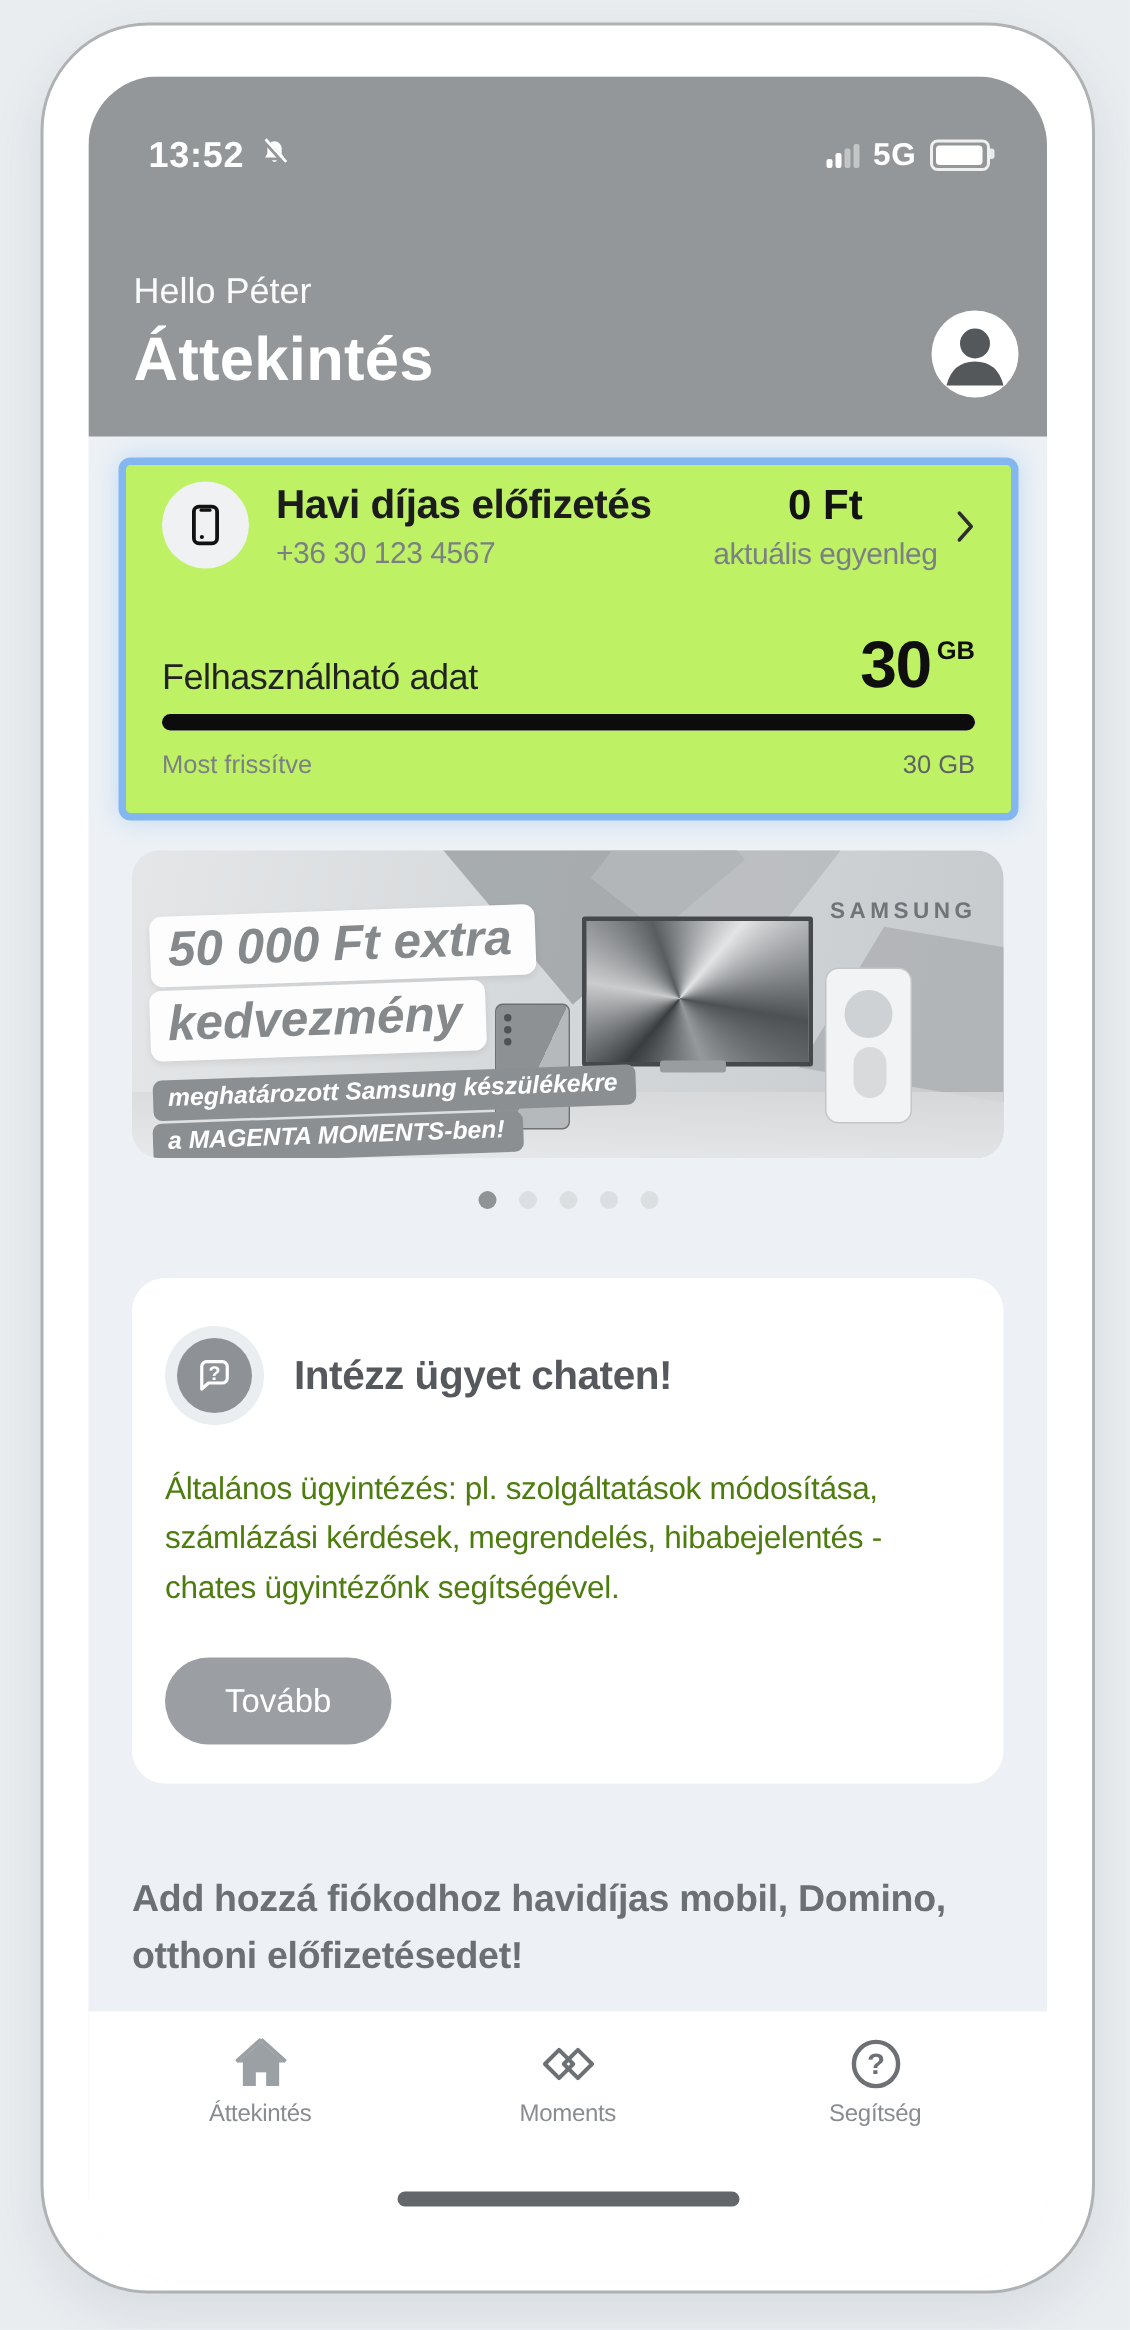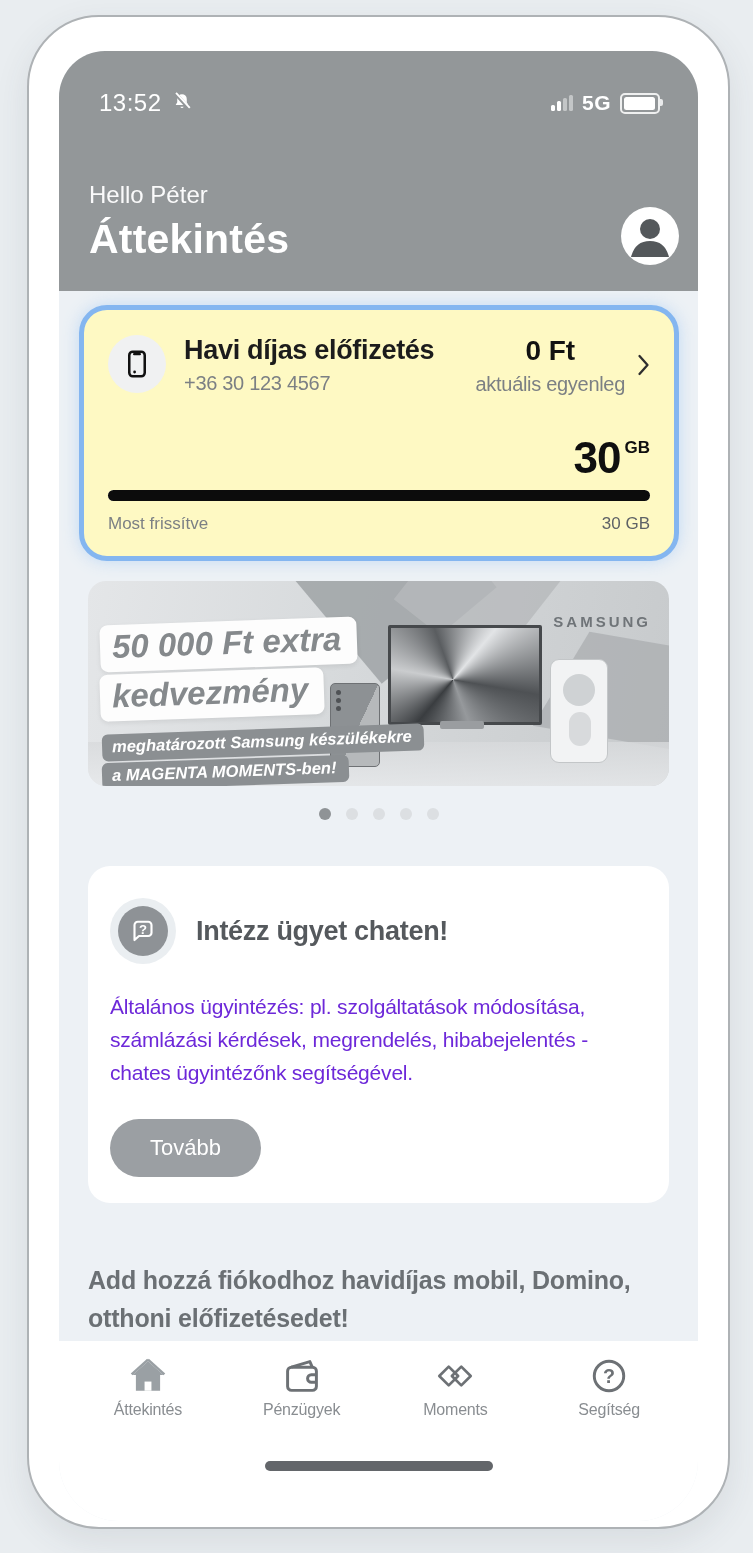--- a/index.html
+++ b/index.html
@@ -15,41 +15,41 @@
     background:#ffffff;border:2px solid #aeb2b5;border-radius:72px;
     box-shadow:0 12px 34px rgba(60,70,80,.10);
   }
   .screen{
     position:absolute;left:30px;right:30px;top:34px;bottom:6px;
     background:#edf1f5;border-radius:46px 46px 60px 60px;overflow:hidden;
   }
   
   .header{position:relative;height:240px;background:#939799;color:#fff;}
   .statusbar{position:absolute;top:38px;left:40px;right:38px;display:flex;align-items:center;}
-  .time{font-size:24px;font-weight:normal;letter-spacing:.5px;}
+  .time{font-size:24px;font-weight:bold;letter-spacing:.5px;}
   .bell{margin-left:9px;margin-top:2px;}
   .status-right{margin-left:auto;display:flex;align-items:center;gap:9px;}
   .sigbars{display:flex;align-items:flex-end;gap:2px;height:16px;}
   .sigbars i{display:block;width:4px;border-radius:1.5px;background:#fff;}
   .sigbars i:nth-child(1){height:6px;}
   .sigbars i:nth-child(2){height:10px;}
   .sigbars i:nth-child(3){height:13px;background:rgba(255,255,255,.45);}
   .sigbars i:nth-child(4){height:16px;background:rgba(255,255,255,.45);}
   .net{font-size:21px;font-weight:bold;letter-spacing:.5px;}
   .battery{position:relative;width:36px;height:17px;border:2px solid rgba(255,255,255,.85);border-radius:5px;}
   .battery .lvl{position:absolute;left:2px;top:2px;bottom:2px;width:86%;background:#fff;border-radius:2.5px;}
   .battery .nub{position:absolute;right:-5px;top:4px;width:3px;height:7px;background:rgba(255,255,255,.8);border-radius:0 2px 2px 0;}
   .hgroup{position:absolute;left:30px;bottom:28px;}
   .greeting{font-size:24px;font-weight:400;opacity:.96;}
   .page-title{font-size:41px;font-weight:bold;margin-top:7px;letter-spacing:.2px;}
   .avatar{position:absolute;right:19px;bottom:26px;width:58px;height:58px;border-radius:50%;background:#fff;display:flex;align-items:center;justify-content:center;overflow:hidden;cursor:pointer;}
   
   .sub-card{
-    margin:14px 19px 0 20px;background:#fef9c3;border:5px solid #84b6f0;border-radius:28px;
-    padding:25px 24px 22px;box-shadow:0 0 16px rgba(140,190,245,.45);
+    margin:14px 19px 0 20px;background:#bef264;border:5px solid #84b6f0;border-radius:8px;
+    padding:11px 24px 22px;box-shadow:0 0 16px rgba(140,190,245,.45);
   }
   .sub-top{display:flex;align-items:flex-start;}
   .sub-icon-circle{width:58px;height:58px;border-radius:50%;background:#f0f1f2;display:flex;align-items:center;justify-content:center;flex:0 0 auto;}
   .sub-text{margin-left:18px;}
   .sub-title{font-size:27px;font-weight:bold;color:#1c1c1c;letter-spacing:-.3px;}
   .sub-number{font-size:20px;color:#7c8084;margin-top:6px;letter-spacing:-.3px;}
   .sub-right{margin-left:auto;text-align:right;}
   .sub-balance{font-size:28px;font-weight:bold;color:#121212;text-align:center;}
   .sub-balance-label{font-size:20px;color:#7c8084;margin-top:6px;letter-spacing:-.3px;}
   .sub-chevron{margin-left:12px;margin-top:18px;flex:0 0 auto;}
@@ -92,21 +92,21 @@
   
   .dots{display:flex;justify-content:center;gap:15px;margin-top:22px;}
   .dot{width:12px;height:12px;border-radius:50%;background:#dcdfe2;cursor:pointer;}
   .dot.active{background:#8f9396;}
   
   .chat-card{margin:46px 29px 0 29px;background:#fff;border-radius:22px;padding:32px 22px 26px;}
   .chat-head{display:flex;align-items:center;gap:20px;}
   .chat-icon-outer{width:66px;height:66px;border-radius:50%;background:#eaeef1;display:flex;align-items:center;justify-content:center;flex:0 0 auto;}
   .chat-icon-inner{width:50px;height:50px;border-radius:50%;background:#8e9296;display:flex;align-items:center;justify-content:center;}
   .chat-title{font-size:27px;font-weight:bold;color:#55595d;letter-spacing:-.3px;}
-  .chat-body{margin-top:26px;font-size:21px;color:#6d28d9;line-height:33px;letter-spacing:-.2px;}
+  .chat-body{margin-top:26px;font-size:21px;color:#4d7c0f;line-height:33px;letter-spacing:-.2px;}
   .chat-btn{display:inline-block;margin-top:30px;background:#9b9fa3;color:#fff;border:none;border-radius:30px;
     padding:16px 40px;font-size:22px;font-family:inherit;cursor:pointer;}
   
   .section-heading{margin:58px 29px 0 29px;font-size:25px;font-weight:bold;color:#6b7074;line-height:38px;letter-spacing:-.2px;}
   
   .navbar{position:absolute;left:0;right:0;bottom:0;height:180px;background:#fff;}
   .nav-items{display:flex;justify-content:space-around;padding:16px 12px 0;}
   .nav-item{display:flex;flex-direction:column;align-items:center;width:110px;cursor:pointer;}
   .nav-icon{height:38px;display:flex;align-items:center;justify-content:center;}
   .nav-label{margin-top:6px;font-size:16px;color:#898d91;letter-spacing:-.2px;}
@@ -172,20 +172,21 @@
           <div class="sub-balance">0 Ft</div>
           <div class="sub-balance-label">aktuális egyenleg</div>
         </span>
         <span class="sub-chevron">
           <svg width="13" height="24" viewBox="0 0 13 24">
               <path d="M2.5 3 l8 9 -8 9" fill="none" stroke="#2e2e2e" stroke-width="2.3" stroke-linecap="round" stroke-linejoin="round"></path>
             </svg>
         </span>
       </div>
       <div class="data-row">
+        <span class="data-label">Felhasználható adat</span>
         <span class="data-value-wrap">
           <span class="data-value">30</span><span class="data-unit">GB</span>
         </span>
       </div>
       <div class="progress-track">
         <div class="progress-fill" style="width: 100%;"></div>
       </div>
       <div class="sub-bottom">
         <span class="updated">Most frissítve</span>
         <span class="data-total">30 GB</span>
@@ -249,30 +250,20 @@
               <path d="M12 2 L2.6 10.4 L4.6 10.4 L4.6 20 L19.4 20 L19.4 10.4 L21.4 10.4 Z" fill="#9aa0a4"></path>
               <path d="M12 1 L2 10" stroke="#9aa0a4" stroke-width="1.6" fill="none"></path>
               <path d="M12 1 L22 10" stroke="#9aa0a4" stroke-width="1.6" fill="none"></path>
               <rect x="9.9" y="14.4" width="4.2" height="5.6" fill="#ffffff"></rect>
             </svg>
           </span>
           <span class="nav-label">Áttekintés</span>
         </div>
         <div class="nav-item">
           <span class="nav-icon">
-            <svg width="40" height="36" viewBox="0 0 24 22">
-              <rect x="3.2" y="5.6" width="17.6" height="14.2" rx="2.4" fill="none" stroke="#6d7175" stroke-width="1.8"></rect>
-              <path d="M5.5 5.6 L16.8 2.2 L18.2 5.4" fill="none" stroke="#6d7175" stroke-width="1.8" stroke-linejoin="round"></path>
-              <path d="M20.8 10.2 h-3.1 a2.3 2.3 0 0 0 0 4.6 h3.1" fill="none" stroke="#6d7175" stroke-width="1.8"></path>
-            </svg>
-          </span>
-          <span class="nav-label">Pénzügyek</span>
-        </div>
-        <div class="nav-item">
-          <span class="nav-icon">
             <svg width="44" height="36" viewBox="0 0 28 22">
               <path d="M10 5 L16 11 L10 17 L4 11 Z" fill="none" stroke="#6d7175" stroke-width="1.7" stroke-linejoin="round"></path>
               <path d="M18 5 L24 11 L18 17 L12 11 Z" fill="none" stroke="#6d7175" stroke-width="1.7" stroke-linejoin="round"></path>
             </svg>
           </span>
           <span class="nav-label">Moments</span>
         </div>
         <div class="nav-item">
           <span class="nav-icon">
             <svg width="40" height="36" viewBox="0 0 24 22">

